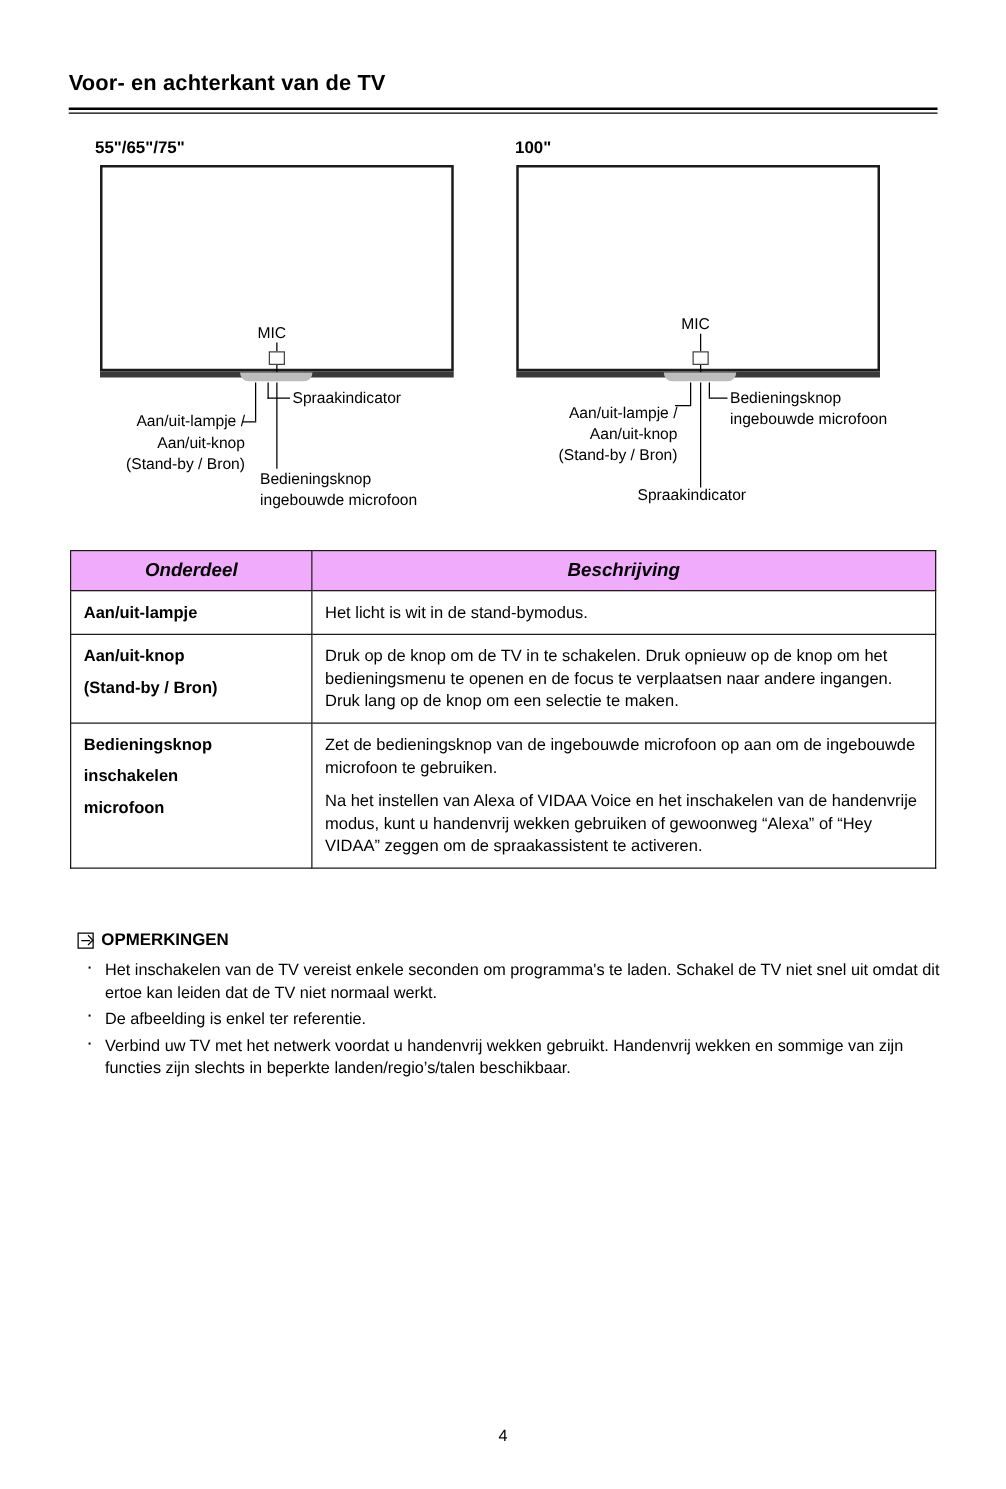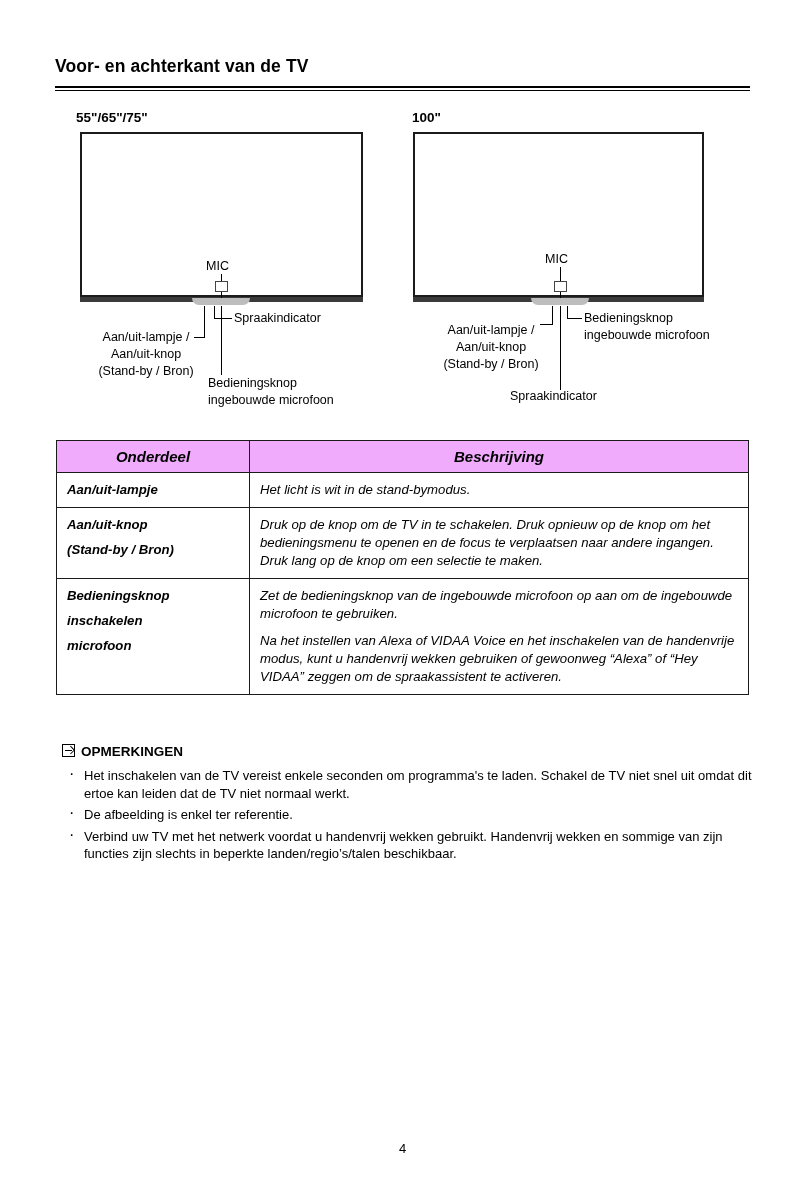--- a/index.html
+++ b/index.html
@@ -82,21 +82,21 @@
     background: #000;
   }
   .vline { width: 1px; }
   .hline { height: 1px; }
   .cap {
     position: absolute;
     font-size: 12.5px;
     line-height: 17px;
     white-space: nowrap;
   }
-  .cap.center { text-align: center; }
+  .cap.center { text-align: right; }
 
   
   .tbl {
     position: absolute;
     left: 56px;
     top: 440px;
     width: 693px;
     border-collapse: collapse;
     table-layout: fixed;
     font-size: 13.2px;
@@ -108,35 +108,35 @@
   }
   .tbl thead th {
     background: #f0abfc;
     font-style: italic;
     font-weight: bold;
     font-size: 15px;
     padding-top: 7px;
     padding-bottom: 7px;
   }
   .tbl .c1 { width: 172px; font-weight: bold; }
-  .tbl td p { margin: 0 0 9px 0; line-height: 18px; font-style: italic; }
+  .tbl td p { margin: 0 0 9px 0; line-height: 18px; }
   .tbl td p:last-child { margin-bottom: 0; }
   .tbl .c1 p { margin: 0 0 7px 0; line-height: 18px; }
   .tbl .c1 p:last-child { margin-bottom: 0; }
 
   
   .notes {
     position: absolute;
     left: 62px;
     top: 744px;
     width: 690px;
   }
   .notes-head {
     display: flex;
-    align-items: flex-start;
+    align-items: flex-end;
     gap: 6px;
     font-size: 13.5px;
     font-weight: bold;
   }
   .note-icon {
     display: inline-block;
     width: 13px;
     height: 13px;
     position: relative;
     border: 1.6px solid #000;

